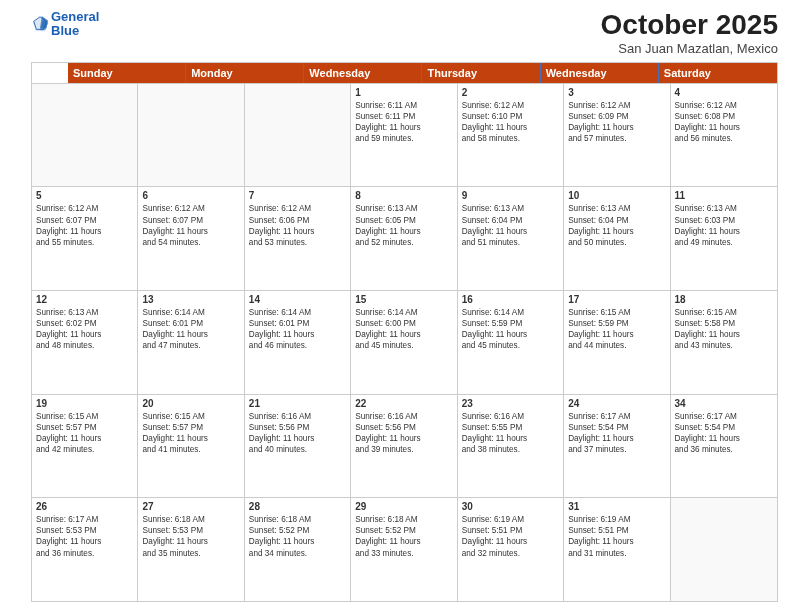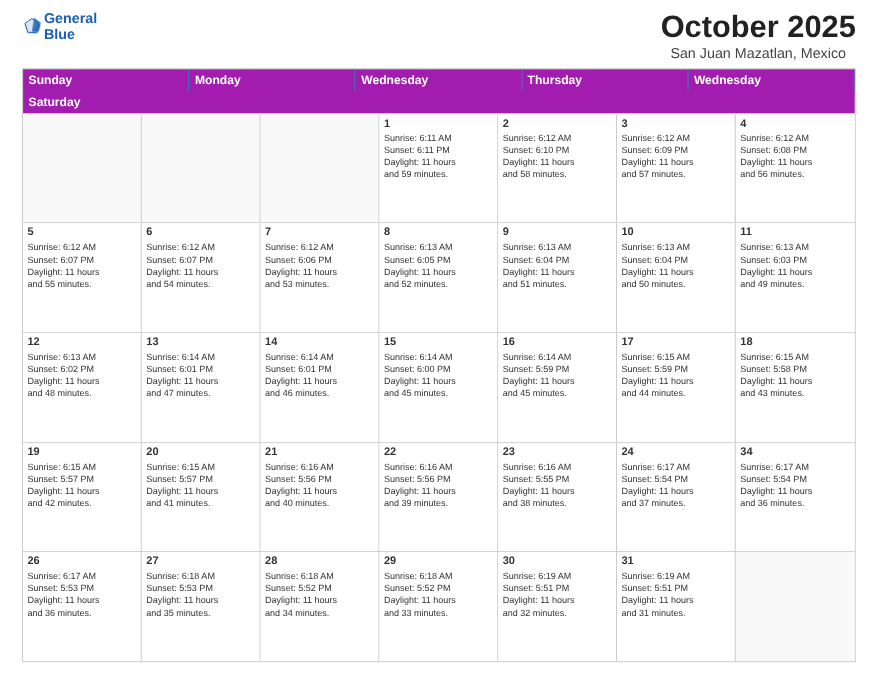--- a/index.html
+++ b/index.html
@@ -9,21 +9,21 @@
       background: #f5f5f5;
       font-family: Arial, sans-serif;
       overflow: hidden;
     }
     .page {
       width: 792px;
       height: 612px;
       background: #fff;
       display: flex;
       flex-direction: column;
-      padding: 10px 14px 10px 20px;
+      padding: 10px 14px 10px 31px;
     }
     .header {
       display: flex;
       justify-content: space-between;
       align-items: flex-start;
       margin-bottom: 6px;
     }
     .logo {
       display: flex;
       align-items: center;
@@ -36,42 +36,43 @@
       line-height: 1.1;
     }
     .logo-text span {
       color: #1a5fb4;
     }
     .logo-icon {
       width: 18px;
       height: 18px;
     }
     .title-block {
-      text-align: center;
+      text-align: right;
     }
     .month-title {
       font-size: 28px;
       font-weight: bold;
       color: #222;
       line-height: 1.1;
     }
     .location {
       font-size: 13px;
       color: #444;
     }
     .calendar {
       flex: 1;
       display: flex;
       flex-direction: column;
       border: 1px solid #ccc;
     }
     .cal-header {
       display: grid;
-      grid-template-columns: repeat(5, 1fr);
-      background: #a21caf;
+      grid-template-columns: repeat(6, 1fr);
+      background: #c2410c;
+      margin-left: 36px;
     }
     .cal-header-cell {
       color: #fff;
       font-size: 11px;
       font-weight: bold;
       padding: 4px 5px;
       border-right: 1px solid #4470bb;
     }
     .cal-header-cell:last-child { border-right: none; }
     .cal-body {

